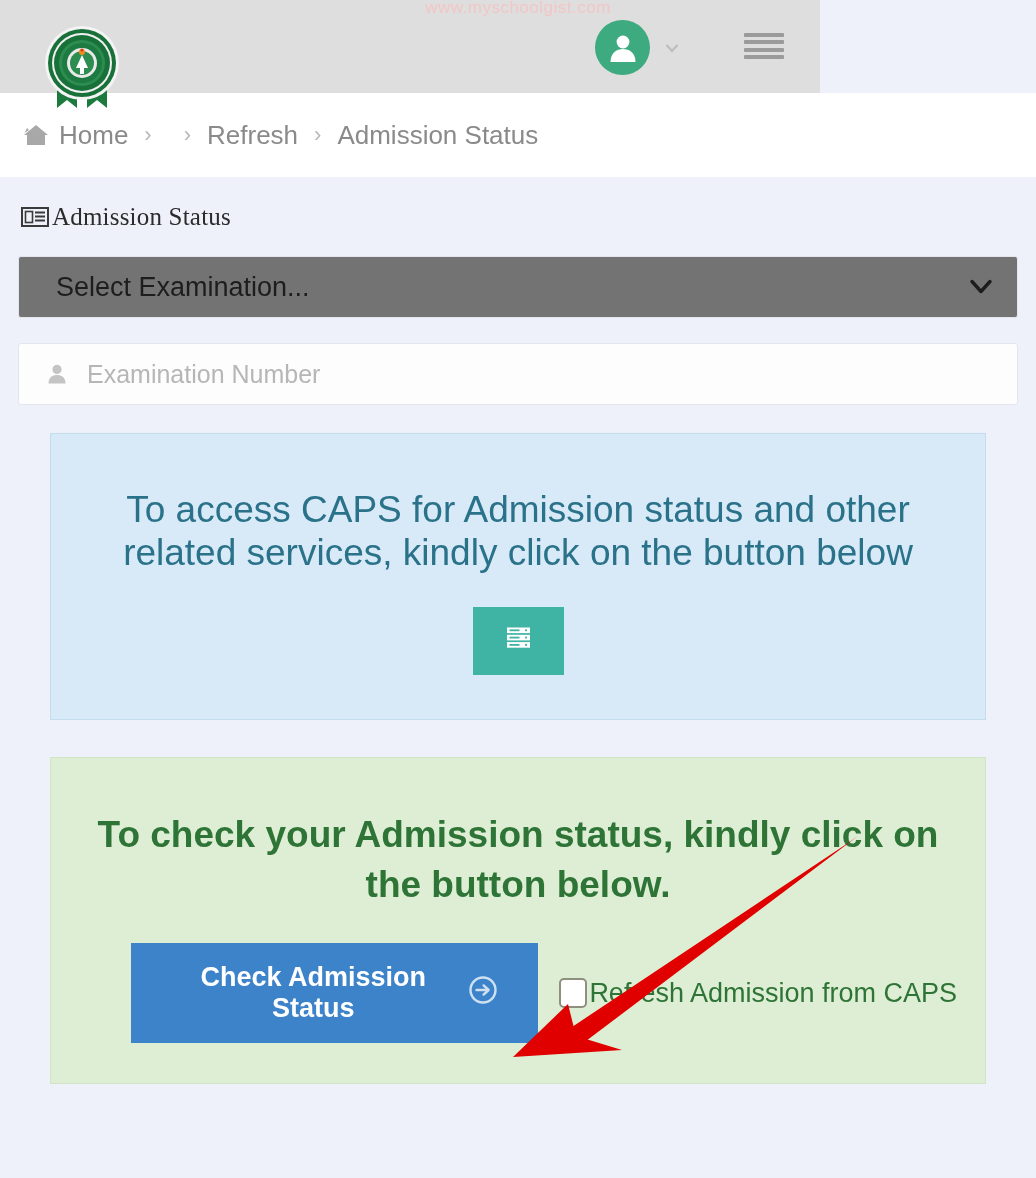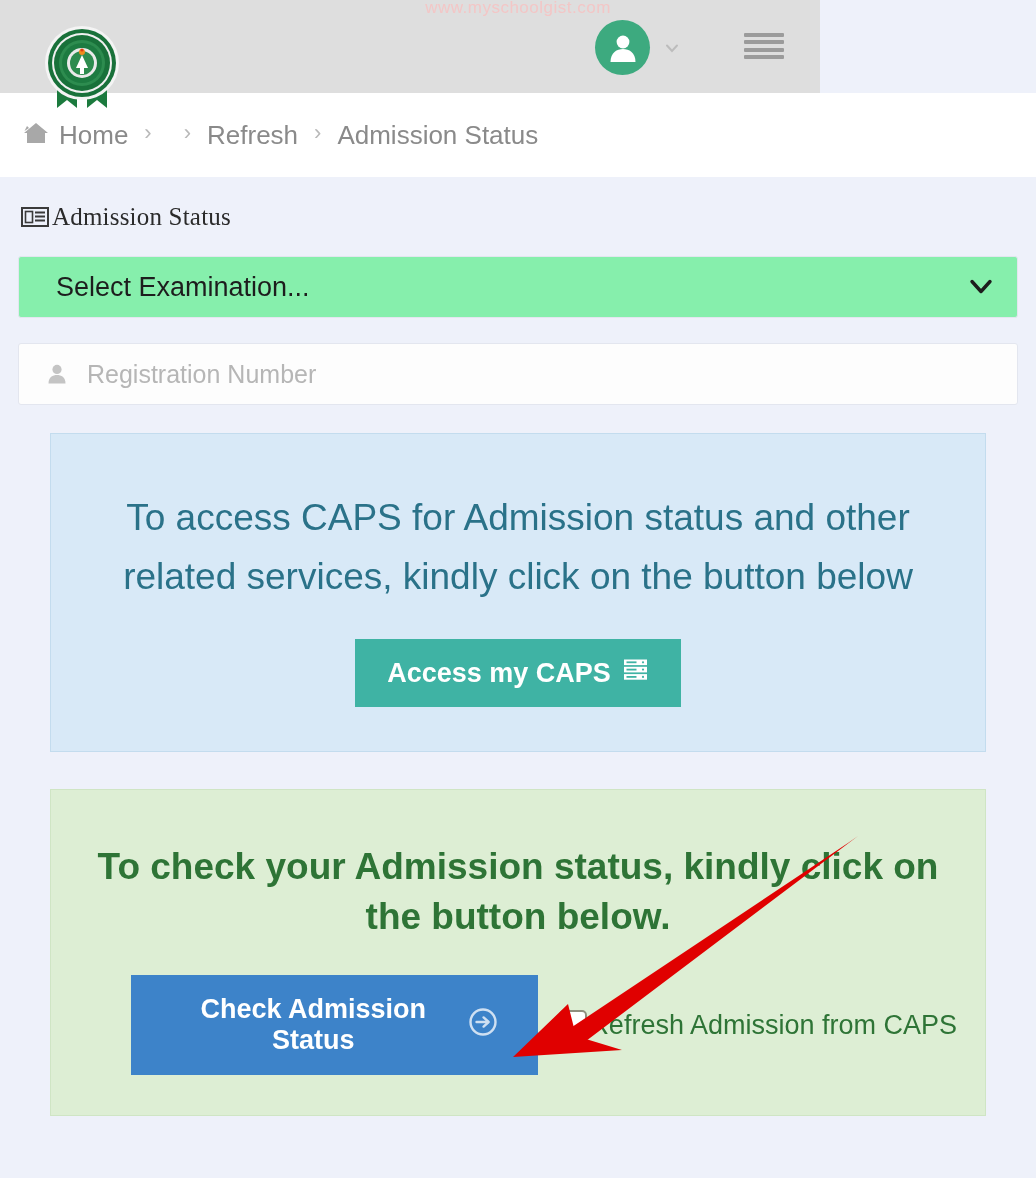--- a/index.html
+++ b/index.html
@@ -82,21 +82,21 @@
     position: relative;
     width: 1036px;
     height: 84px;
     background: #ffffff;
     display: flex;
     align-items: center;
     padding-left: 22px;
   }
   .breadcrumb {
     display: flex;
-    align-items: flex-start;
+    align-items: center;
     font-size: 26px;
     color: #8a8a8a;
     white-space: nowrap;
   }
   .breadcrumb .home-icon { margin-right: 9px; display: inline-flex; }
   .breadcrumb .crumb { color: #8a8a8a; }
   .breadcrumb .sep {
     color: #b9b9b9;
     font-size: 22px;
     margin: 0 16px;
@@ -115,21 +115,21 @@
     color: #2b2b2b;
     letter-spacing: 0.2px;
   }
   .page-title .news-icon { margin-right: 1px; display: inline-flex; }
 
   
   .select-box {
     position: relative;
     margin-top: 25px;
     height: 62px;
-    background: #86efac;
+    background: #737373;
     border: 1px solid #e3e6ef;
     border-radius: 3px;
     display: flex;
     align-items: center;
     padding-left: 37px;
     font-size: 27px;
     color: #1d1d1d;
   }
   .select-box .chevron-down {
     position: absolute;
@@ -159,21 +159,21 @@
   
   .panel-caps {
     margin: 28px 32px 0 32px;
     background: #d8e9f7;
     border: 1px solid #c3dcee;
     padding: 54px 34px 44px 34px;
     text-align: center;
   }
   .panel-caps .msg {
     font-size: 37px;
-    line-height: 59px;
+    line-height: 43px;
     color: #2a7289;
     font-weight: 400;
   }
   .btn-caps {
     display: inline-flex;
     align-items: center;
     justify-content: center;
     gap: 11px;
     margin-top: 33px;
     background: #3fb3a4;
@@ -344,27 +344,26 @@
       </span>
     </div>
 
     <div class="input-box">
       <span class="user-icon">
         <svg width="24" height="24" viewBox="0 0 24 24">
           <circle cx="12" cy="7.4" r="4.6" fill="#c4c4c4"></circle>
           <path d="M3.5 21.5 C3.5 15 7.8 13 12 13 C16.2 13 20.5 15 20.5 21.5 Z" fill="#c4c4c4"></path>
         </svg>
       </span>
-      <span class="placeholder">Registration Number</span>
+      <span class="placeholder">Examination Number</span>
     </div>
 
     <div class="panel-caps">
       <div class="msg">To access CAPS for Admission status and other related services, kindly click on the button below</div>
       <button class="btn-caps">
-        <span>Access my CAPS</span>
         <span>
           <svg width="27" height="27" viewBox="0 0 27 27">
             <rect x="2" y="3.5" width="23" height="5.6" fill="#ffffff"></rect>
             <rect x="2" y="10.8" width="23" height="5.6" fill="#ffffff"></rect>
             <rect x="2" y="18.1" width="23" height="5.6" fill="#ffffff"></rect>
             <rect x="4.5" y="5.4" width="10" height="1.8" fill="#3fb3a4"></rect>
             <rect x="4.5" y="12.7" width="10" height="1.8" fill="#3fb3a4"></rect>
             <rect x="4.5" y="20" width="10" height="1.8" fill="#3fb3a4"></rect>
             <circle cx="21" cy="6.3" r="1.1" fill="#3fb3a4"></circle>
             <circle cx="21" cy="13.6" r="1.1" fill="#3fb3a4"></circle>

